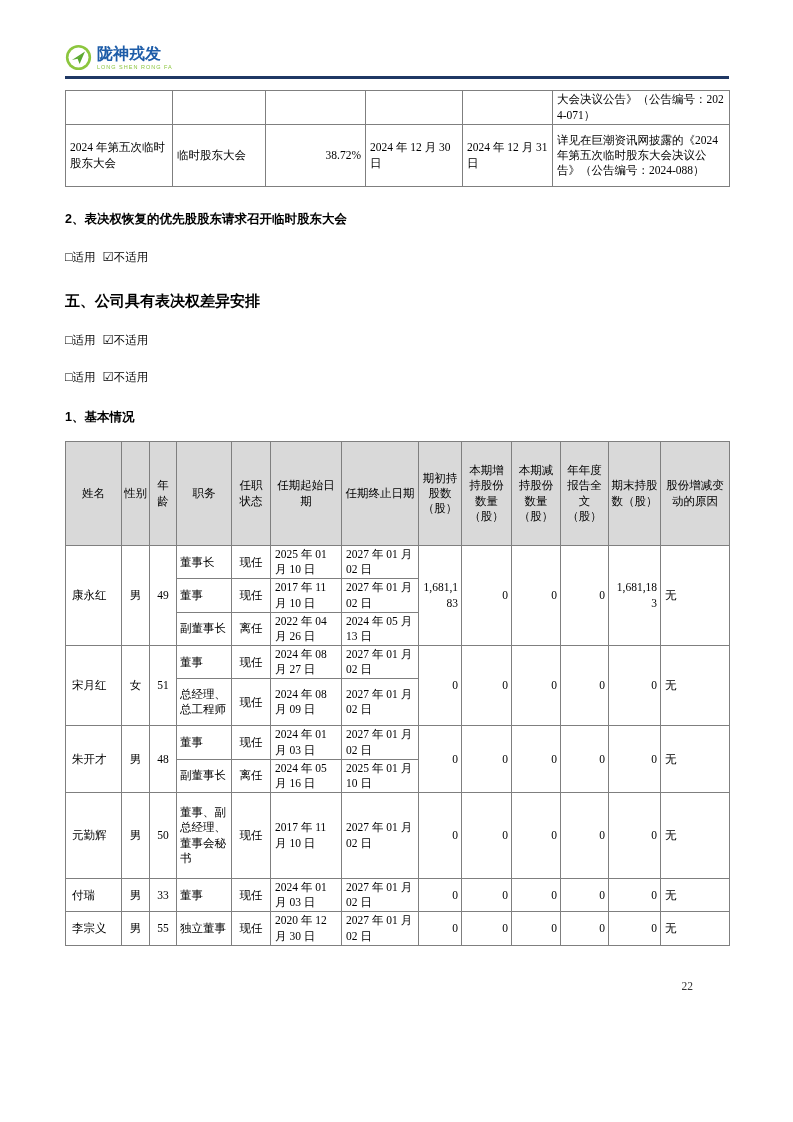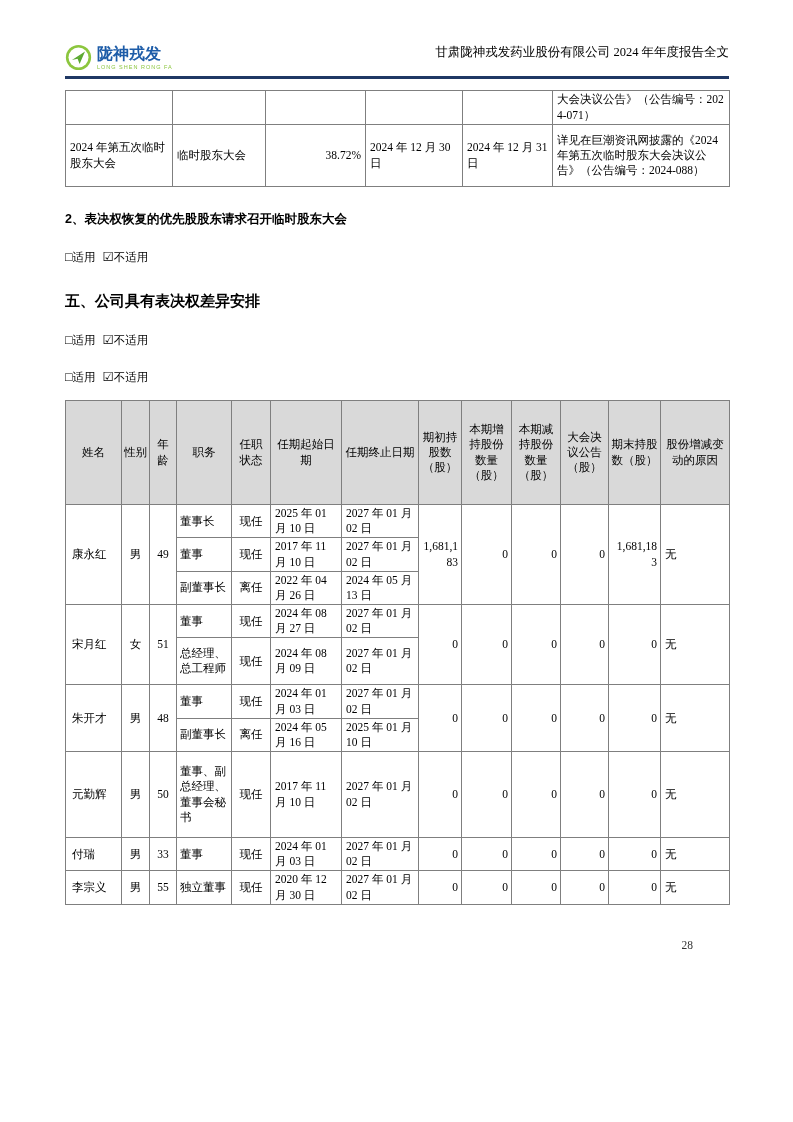--- a/index.html
+++ b/index.html
@@ -79,21 +79,20 @@
         <circle cx="13.5" cy="13.5" r="12.6" fill="#8cc63e"></circle>
         <circle cx="13.5" cy="13.5" r="10" fill="#ffffff"></circle>
         <path d="M7 16 L20 7.5 L14.6 20 L12.6 14.8 Z" fill="#5aa832"></path>
         <path d="M12.6 14.8 L20 7.5 L13.8 13.2 Z" fill="#8cc63e"></path>
       </svg>
       <div>
         <div class="brand-cn">陇神戎发</div>
         <div class="brand-en">LONG SHEN RONG FA</div>
       </div>
     </div>
-    <div class="doc-title">甘肃陇神戎发药业股份有限公司 2024 年年度报告全文</div>
   </div>
 
   <table class="meeting-table">
     <colgroup>
       <col style="width:107px">
         <col style="width:93px">
         <col style="width:100px">
       <col style="width:97px">
         <col style="width:90px">
         <col style="width:177px">
@@ -125,20 +124,21 @@
 
   <h2 class="h-big">五、公司具有表决权差异安排</h2>
   <div class="applicability">
     <span class="box">□</span><span>适用</span><span class="gap"></span><span class="box">☑</span><span>不适用</span>
   </div>
 
   <div class="applicability">
     <span class="box">□</span><span>适用</span><span class="gap"></span><span class="box">☑</span><span>不适用</span>
   </div>
 
+  <h3 class="h-sub">1、基本情况</h3>
 
   <table class="directors-table">
     <colgroup>
       <col style="width:56px">
         <col style="width:28px">
         <col style="width:27px">
         <col style="width:55px">
       <col style="width:39px">
         <col style="width:71px">
         <col style="width:77px">
@@ -154,21 +154,21 @@
       <th>姓名</th>
       <th>性别</th>
       <th>年龄</th>
       <th>职务</th>
       <th>任职状态</th>
       <th>任期起始日期</th>
       <th>任期终止日期</th>
       <th>期初持股数（股）</th>
       <th>本期增持股份数量（股）</th>
       <th>本期减持股份数量（股）</th>
-      <th>大会决议公告（股）</th>
+      <th>年年度报告全文（股）</th>
       <th>期末持股数（股）</th>
       <th>股份增减变动的原因</th>
     </tr>
 
     <tr>
       <td class="c-name" rowspan="3">康永红</td>
       <td class="c-center" rowspan="3">男</td>
       <td class="c-center" rowspan="3">49</td>
       <td class="c-title">董事长</td>
       <td class="c-center">现任</td>
@@ -281,14 +281,14 @@
       <td class="c-num">0</td>
       <td class="c-num">0</td>
       <td class="c-num">0</td>
       <td class="c-num">0</td>
       <td class="c-num">0</td>
       <td class="c-reason">无</td>
     </tr>
   </tbody>
     </table>
 
-  <div class="page-number">28</div>
+  <div class="page-number">22</div>
 </div>
 
 </body></html>

